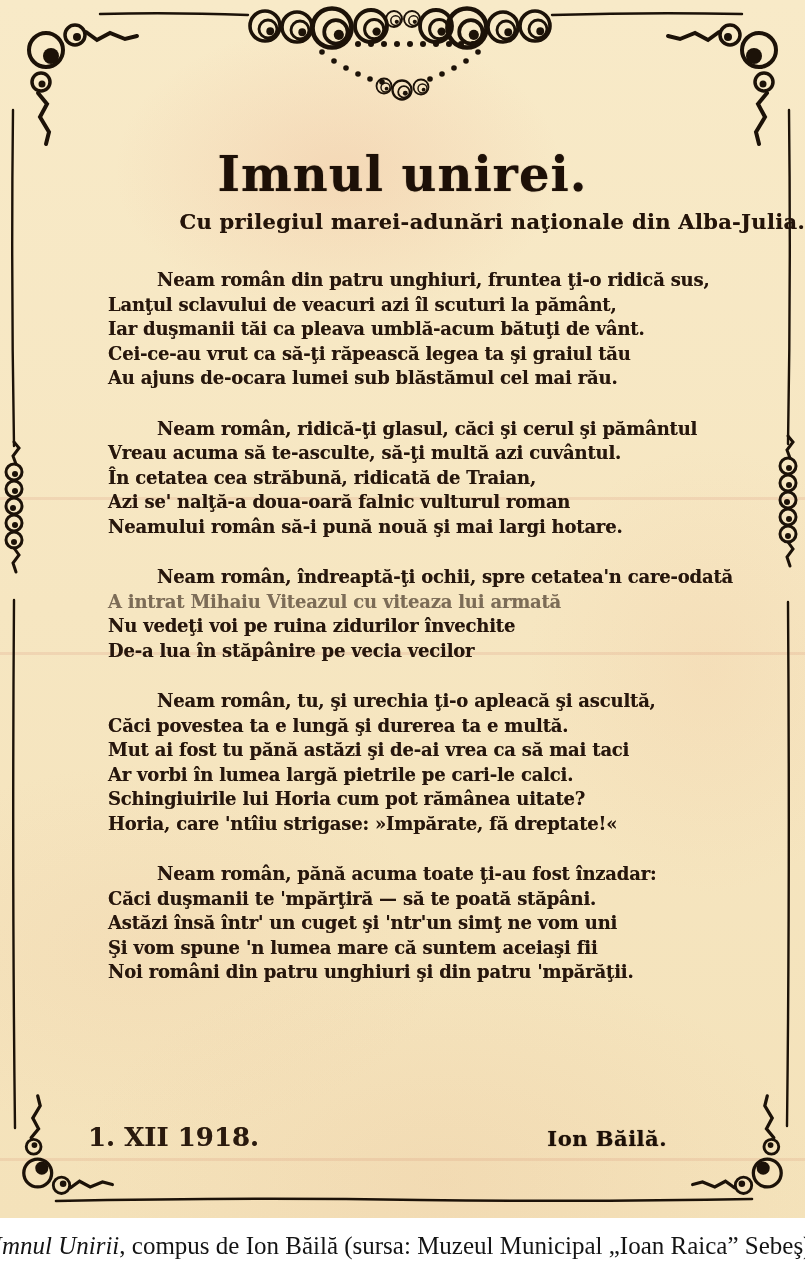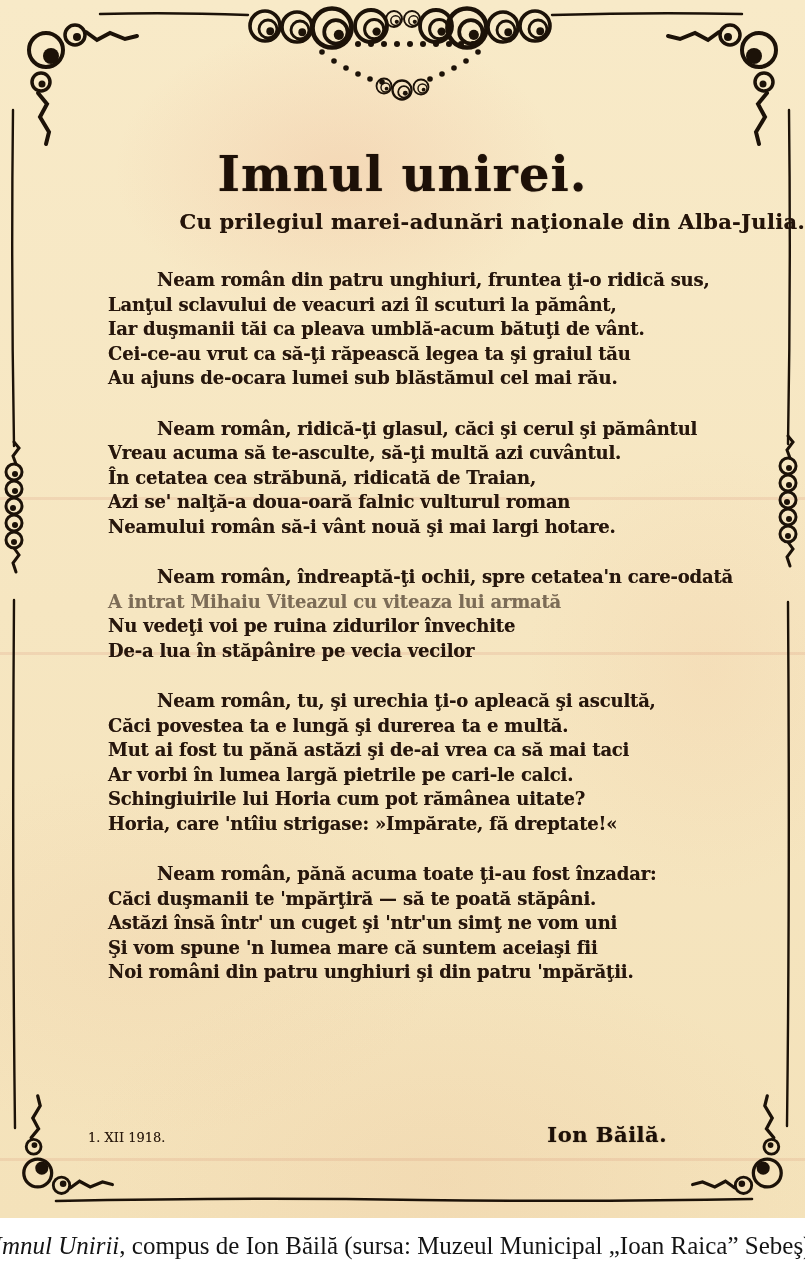--- a/index.html
+++ b/index.html
@@ -45,21 +45,21 @@
     letter-spacing:-0.2px;white-space:nowrap;
     color:#26160c;text-shadow:0 0 .6px rgba(45,26,14,.55);
   }
   .line.indent{padding-left:49px;}
   .line.faded{opacity:.58;}
 
   .closing{
     position:absolute;left:88px;top:1122px;right:70px;
     display:flex;justify-content:space-between;align-items:baseline;
   }
-  .closing .date{font-size:13px;font-weight:normal;color:#2a1a0e;text-shadow:0 0 .6px rgba(45,26,14,.5);}
+  .closing .date{font-size:26px;font-weight:bold;color:#2a1a0e;text-shadow:0 0 .6px rgba(45,26,14,.5);}
   .closing .author{font-size:21px;font-weight:bold;letter-spacing:.5px;margin-right:68px;
     color:#1d1007;text-shadow:0 0 1px rgba(35,20,10,.7);}
 
   
   .caption{
     position:absolute;left:0;top:1218px;width:805px;height:55px;background:#ffffff;
     display:flex;align-items:center;justify-content:center;
     font-family:"Liberation Serif",serif;font-size:25px;color:#141414;white-space:nowrap;
   }
   .caption em{font-style:italic;}
@@ -181,21 +181,21 @@
         <p class="line">Iar duşmanii tăi ca pleava umblă-acum bătuţi de vânt.</p>
         <p class="line">Cei-ce-au vrut ca să-ţi răpească legea ta şi graiul tău</p>
         <p class="line">Au ajuns de-ocara lumei sub blăstămul cel mai rău.</p>
       </div>
 
       <div class="stanza">
         <p class="line indent">Neam român, ridică-ţi glasul, căci şi cerul şi pământul</p>
         <p class="line">Vreau acuma să te-asculte, să-ţi multă azi cuvântul.</p>
         <p class="line">În cetatea cea străbună, ridicată de Traian,</p>
         <p class="line">Azi se' nalţă-a doua-oară falnic vulturul roman</p>
-        <p class="line">Neamului român să-i vânt nouă şi mai largi hotare.</p>
+        <p class="line">Neamului român să-i pună nouă şi mai largi hotare.</p>
       </div>
 
       <div class="stanza">
         <p class="line indent">Neam român, îndreaptă-ţi ochii, spre cetatea'n care-odată</p>
         <p class="line faded">A intrat Mihaiu Viteazul cu viteaza lui armată</p>
         <p class="line">Nu vedeţi voi pe ruina zidurilor învechite</p>
         <p class="line">De-a lua în stăpânire pe vecia vecilor</p>
       </div>
 
       <div class="stanza">

